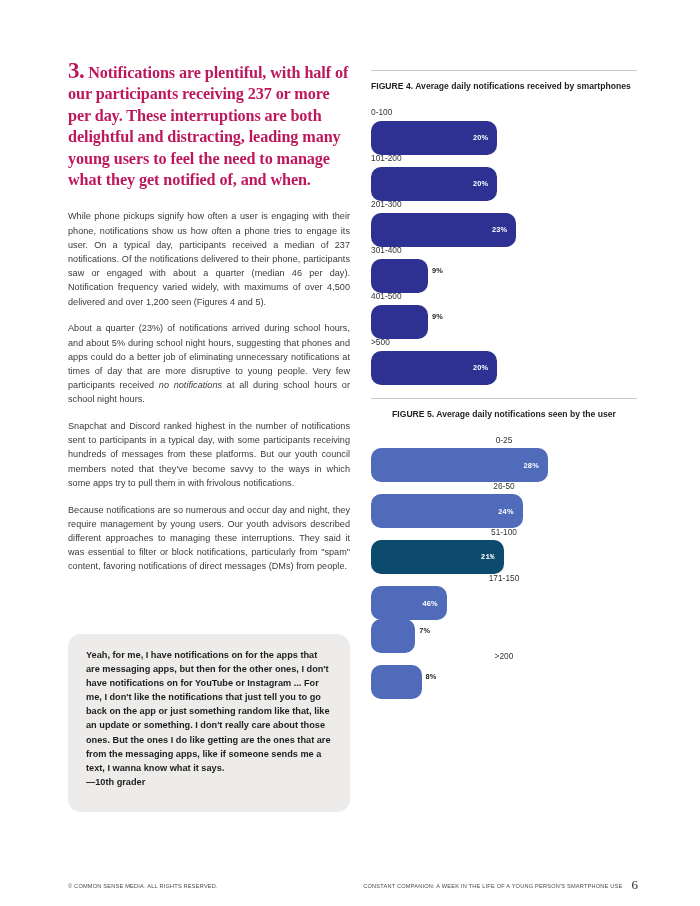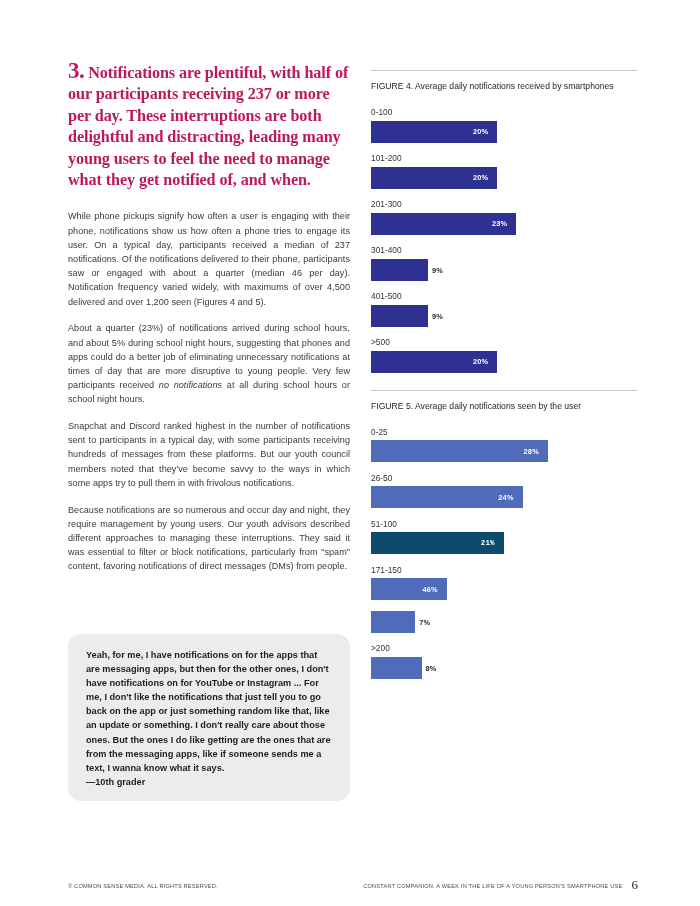--- a/index.html
+++ b/index.html
@@ -57,21 +57,21 @@
 
   
   .quote-box {
     position: absolute;
     left: 68px;
     top: 634px;
     width: 282px;
     box-sizing: border-box;
     background: #edecea;
     border-radius: 13px;
-    padding: 14px 18px 12px 18px;
+    padding: 14px 18px 23px 18px;
   }
   .quote-text {
     font-size: 9.2px;
     line-height: 14.1px;
     font-weight: 700;
     color: #1f1f1f;
     margin: 0;
   }
   .quote-attr {
     font-size: 9.2px;
@@ -83,31 +83,31 @@
 
   
   .right-col {
     position: absolute;
     left: 371px;
     top: 70px;
     width: 266px;
   }
 
   .figure { position: relative; }
-  .figure.fig5 { margin-top: 16px; }
+  .figure.fig5 { margin-top: 24px; text-align: center; }
 
   .fig-rule {
     height: 1px;
     background: #c9c9c9;
     margin-bottom: 9px;
   }
 
   .fig-title {
     font-size: 8.6px;
-    font-weight: 400;
+    font-weight: 700;
     line-height: 13.2px;
     color: #1f1f1f;
     margin: 0 0 14px 0;
     letter-spacing: 0.01px;
   }
 
   .bar-row { margin-bottom: 9.5px; }
   .bar-row:last-child { margin-bottom: 0; }
 
   .bar-label {
@@ -120,25 +120,26 @@
 
   .bar-track {
     position: relative;
     height: 23px;
     display: flex;
     align-items: stretch;
   }
 
   .bar-fill {
     position: relative;
-    height: 22px;
+    height: 34px;
     box-sizing: border-box;
     display: flex;
     align-items: center;
     justify-content: flex-end;
+    border-radius: 10px;
   }
 
   .bar-value-in {
     font-size: 7.4px;
     font-weight: 700;
     color: #ffffff;
     padding-right: 9px;
     letter-spacing: 0.2px;
   }
 

